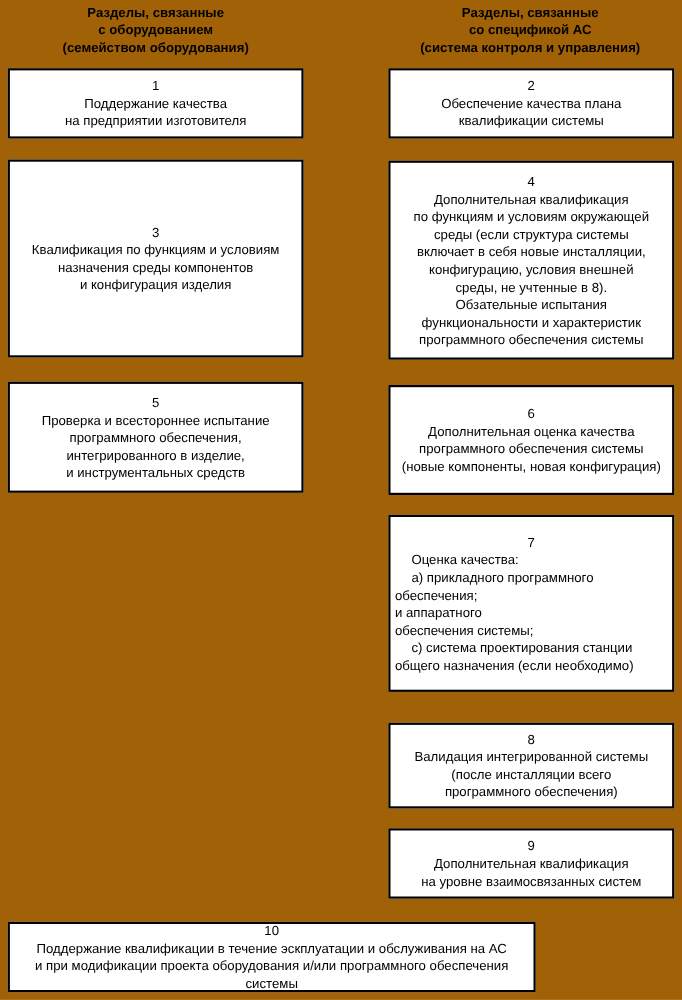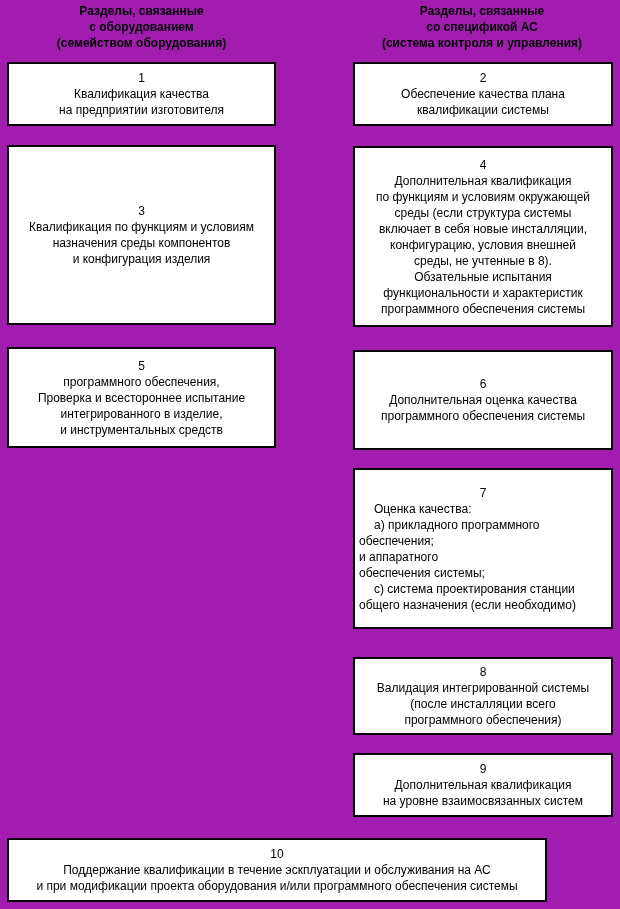--- a/index.html
+++ b/index.html
@@ -4,21 +4,21 @@
 <style>
   html, body {
     margin: 0;
     padding: 0;
     background: #ffffff;
   }
   .canvas {
     position: relative;
     width: 620px;
     height: 909px;
-    background: #a21caf;
+    background: #a16207;
     color: #000000;
     font-family: "Liberation Sans", sans-serif;
     font-size: 12px;
     line-height: 16px;
     overflow: hidden;
   }
   .hdr {
     position: absolute;
     top: 3px;
     text-align: center;
@@ -41,21 +41,21 @@
   }
   .box-1  { left: 7px;   top: 62px;  width: 269px; height: 64px;  }
   .box-2  { left: 353px; top: 62px;  width: 260px; height: 64px;  }
   .box-3  { left: 7px;   top: 145px; width: 269px; height: 180px; }
   .box-4  { left: 353px; top: 146px; width: 260px; height: 181px; }
   .box-5  { left: 7px;   top: 347px; width: 269px; height: 101px; }
   .box-6  { left: 353px; top: 350px; width: 260px; height: 100px; }
   .box-7  { left: 353px; top: 468px; width: 260px; height: 161px; }
   .box-8  { left: 353px; top: 657px; width: 260px; height: 78px;  }
   .box-9  { left: 353px; top: 753px; width: 260px; height: 64px;  }
-  .box-10 { left: 7px;   top: 838px; width: 540px; height: 64px;  }
+  .box-10 { left: 7px;   top: 838px; width: 480px; height: 64px;  }
   .align-left { text-align: left; }
   .align-left .num { text-align: center; }
   .line.ind { padding-left: 15px; }
 </style>
 </head>
 <body>
 
 <div class="canvas">
 
   <div class="hdr hdr-left">
@@ -65,21 +65,21 @@
   </div>
 
   <div class="hdr hdr-right">
     <div class="line">Разделы, связанные</div>
     <div class="line">со спецификой АС</div>
     <div class="line">(система контроля и управления)</div>
   </div>
 
   <div class="box box-1">
     <div class="num">1</div>
-    <div class="line">Квалификация качества</div>
+    <div class="line">Поддержание качества</div>
     <div class="line">на предприятии изготовителя</div>
   </div>
 
   <div class="box box-2">
     <div class="num">2</div>
     <div class="line">Обеспечение качества плана</div>
     <div class="line">квалификации системы</div>
   </div>
 
   <div class="box box-3">
@@ -97,30 +97,31 @@
     <div class="line">включает в себя новые инсталляции,</div>
     <div class="line">конфигурацию, условия внешней</div>
     <div class="line">среды, не учтенные в 8).</div>
     <div class="line">Обзательные испытания</div>
     <div class="line">функциональности и характеристик</div>
     <div class="line">программного обеспечения системы</div>
   </div>
 
   <div class="box box-5">
     <div class="num">5</div>
+    <div class="line">Проверка и всестороннее испытание</div>
     <div class="line">программного обеспечения,</div>
-    <div class="line">Проверка и всестороннее испытание</div>
     <div class="line">интегрированного в изделие,</div>
     <div class="line">и инструментальных средств</div>
   </div>
 
   <div class="box box-6">
     <div class="num">6</div>
     <div class="line">Дополнительная оценка качества</div>
     <div class="line">программного обеспечения системы</div>
+    <div class="line">(новые компоненты, новая конфигурация)</div>
   </div>
 
   <div class="box box-7 align-left">
     <div class="num">7</div>
     <div class="line ind">Оценка качества:</div>
     <div class="line ind">а) прикладного программного</div>
     <div class="line">обеспечения;</div>
     <div class="line">и аппаратного</div>
     <div class="line">обеспечения системы;</div>
     <div class="line ind">с) система проектирования станции</div>

